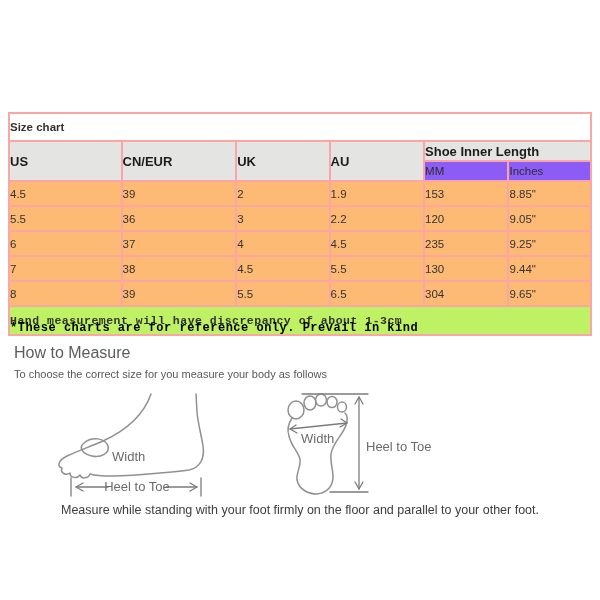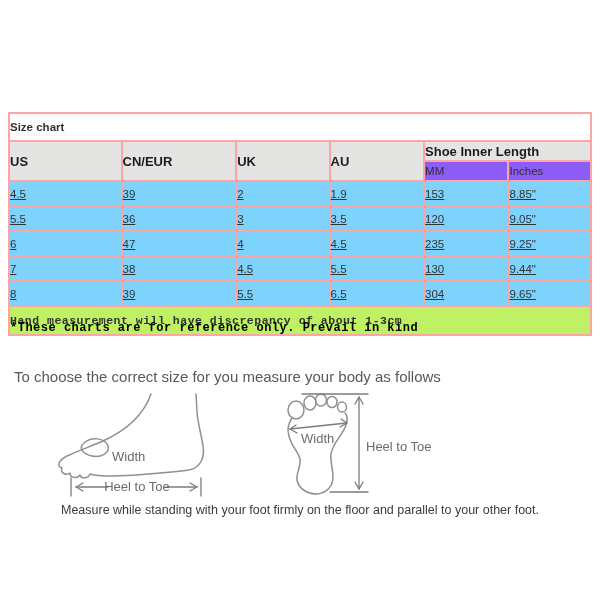--- a/index.html
+++ b/index.html
@@ -12,38 +12,38 @@
     position:absolute;left:8px;top:112px;width:584px;
     border-collapse:collapse;table-layout:fixed;
   }
   table.chart td{
     border:2px solid #fca5a5;vertical-align:middle;
     padding:0;color:#333333;font-size:11.5px;
   }
   td.title{height:26px;font-size:15px;font-weight:bold;color:#111111;background:#ffffff;}
   tr.head td{background:#e4e4e2;font-weight:bold;font-size:13px;color:#1c1c1c;height:18px;}
   tr.subhead td{background:#8b5cf6;font-weight:normal;font-size:11.5px;color:#2e2e2e;height:18px;}
-  tr.datarow td{height:23px;background:#7dd3fc;text-decoration:underline;}
+  tr.datarow td{height:23px;background:#fdba74;}
   td.note{
     height:27px;font-family:"Liberation Mono", monospace;font-weight:bold;
     font-size:12px;color:#000000;background:#bef264;letter-spacing:0.5px;
   }
   
   .disclaimer{
     position:absolute;left:10px;top:321px;
     font-family:"Liberation Mono", monospace;font-weight:bold;
     font-size:12px;color:#000000;letter-spacing:0.5px;white-space:nowrap;
   }
   .htm-heading{
     position:absolute;left:14px;top:344px;
     font-size:16px;color:#5c5c5c;
   }
   .htm-sub{
     position:absolute;left:14px;top:368px;
-    font-size:15px;color:#585858;
+    font-size:11px;color:#585858;
   }
   .diagrams{position:absolute;left:0;top:380px;}
   .diagrams text{
     font-family:"Liberation Sans", sans-serif;font-size:13px;fill:#6b6b6b;
   }
   .outline{fill:none;stroke:#909090;stroke-width:1.5;stroke-linecap:round;stroke-linejoin:round;}
   .measure{fill:none;stroke:#7c7c7c;stroke-width:1.3;stroke-linecap:round;stroke-linejoin:round;}
   .caption{
     position:absolute;left:0;top:503px;width:600px;text-align:center;
     font-size:12.5px;color:#3c3c3c;
@@ -83,27 +83,27 @@
       <td>39</td>
       <td>2</td>
       <td>1.9</td>
       <td>153</td>
       <td>8.85"</td>
     </tr>
     <tr class="datarow">
       <td>5.5</td>
       <td>36</td>
       <td>3</td>
-      <td>3.5</td>
+      <td>2.2</td>
       <td>120</td>
       <td>9.05"</td>
     </tr>
     <tr class="datarow">
       <td>6</td>
-      <td>47</td>
+      <td>37</td>
       <td>4</td>
       <td>4.5</td>
       <td>235</td>
       <td>9.25"</td>
     </tr>
     <tr class="datarow">
       <td>7</td>
       <td>38</td>
       <td>4.5</td>
       <td>5.5</td>
@@ -119,20 +119,21 @@
       <td>9.65"</td>
     </tr>
     <tr>
       <td colspan="6" class="note">Hand measurement will have discrepancy of about 1-3cm</td>
     </tr>
   </tbody>
     </table>
 
   <div class="disclaimer">*These charts are for reference only. Prevail in kind</div>
 
+  <div class="htm-heading">How to Measure</div>
   <div class="htm-sub">To choose the correct size for you measure your body as follows</div>
 
   <svg class="diagrams" width="600" height="125" viewBox="0 0 600 125" aria-hidden="true">
 
     <g>
       <path class="outline" d="M151,14
         C144,34 127,50 103,61
         C92,66 80,70 67,76
         C59,80 56,86 62,88
         C60,93 66,96 70,93

